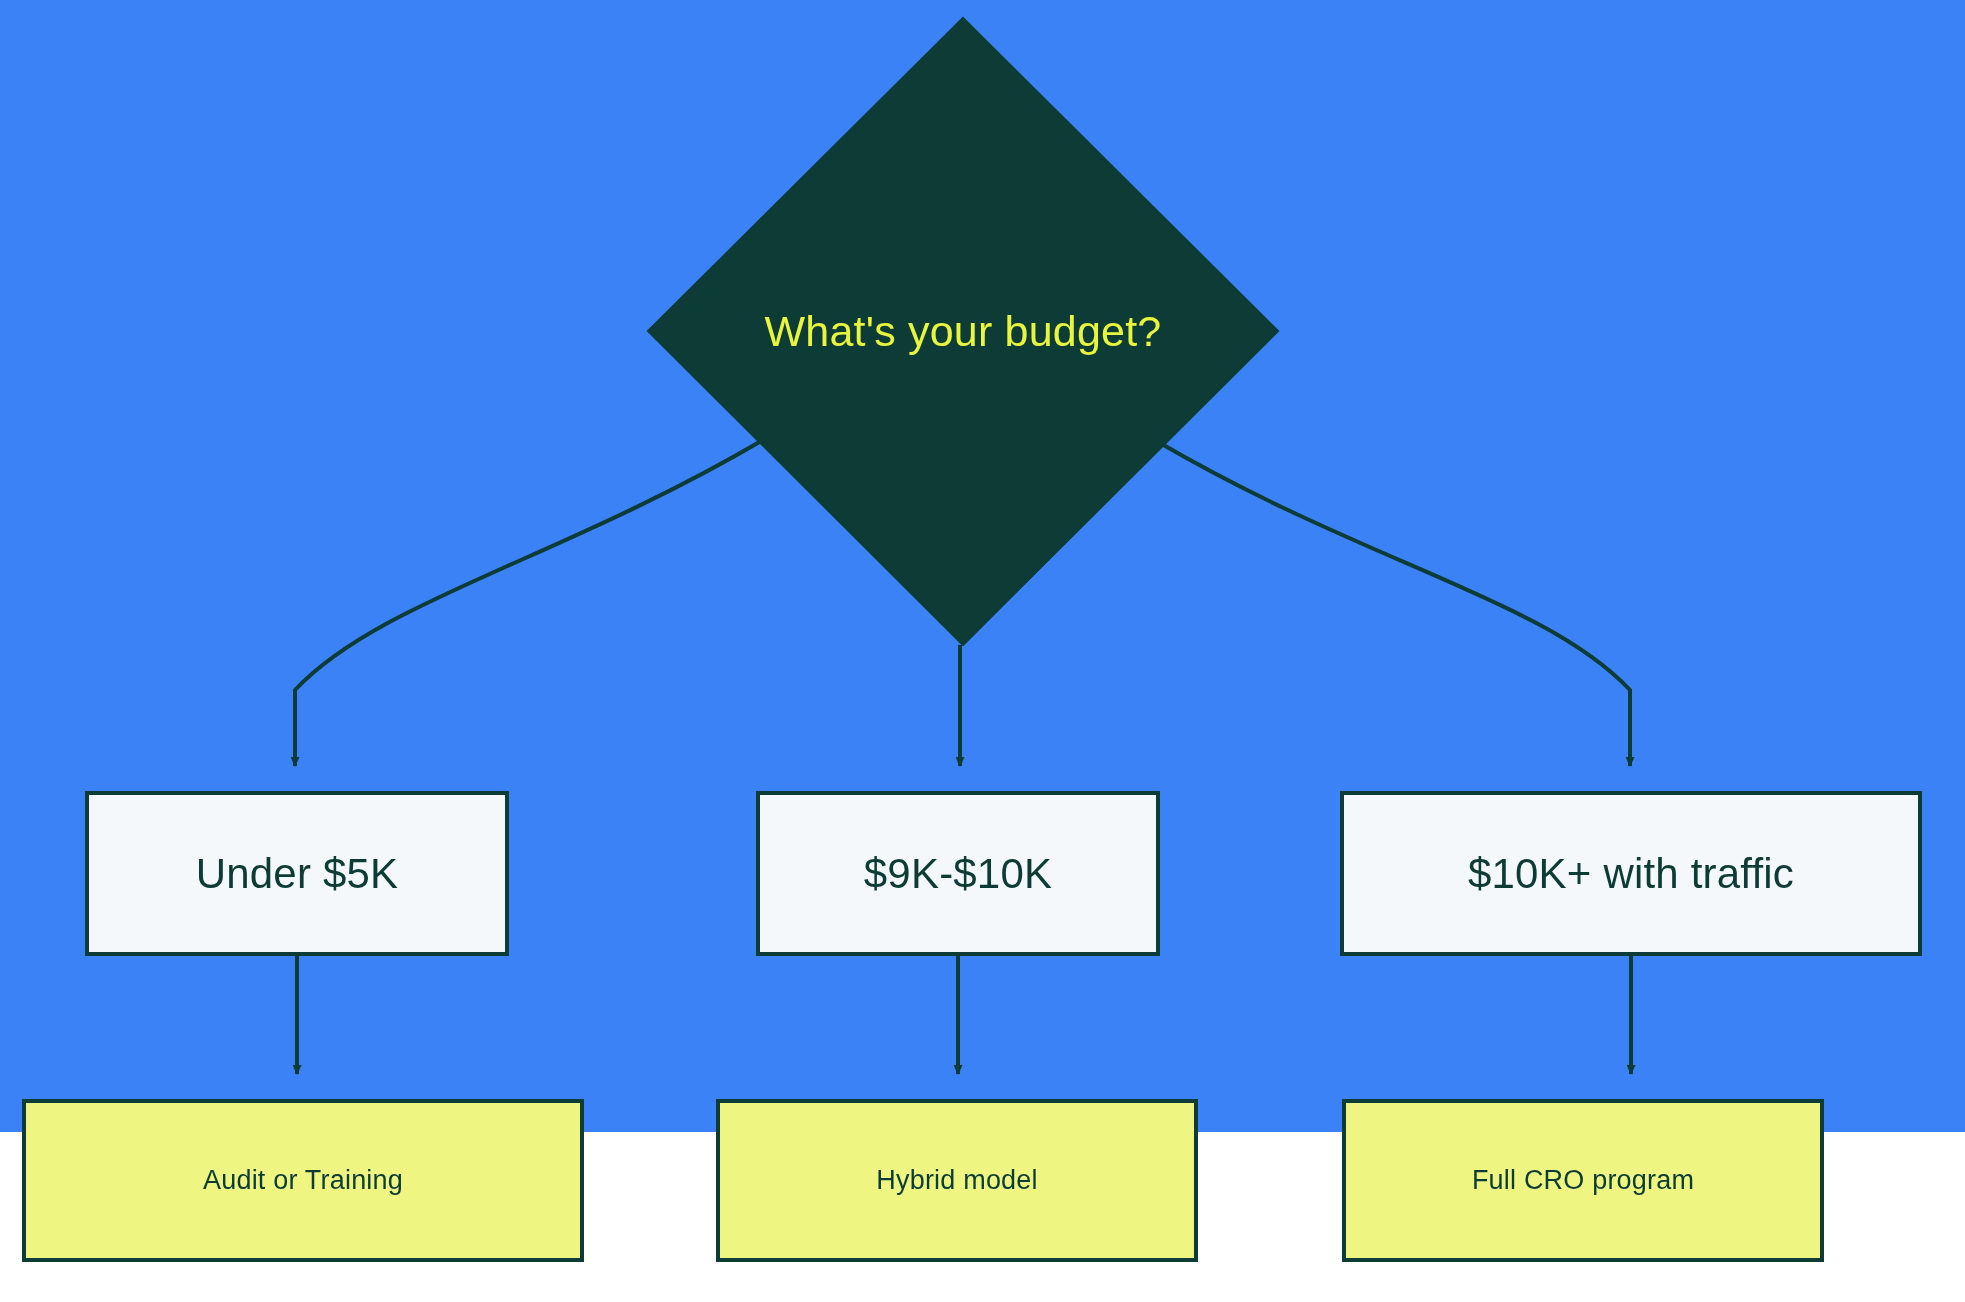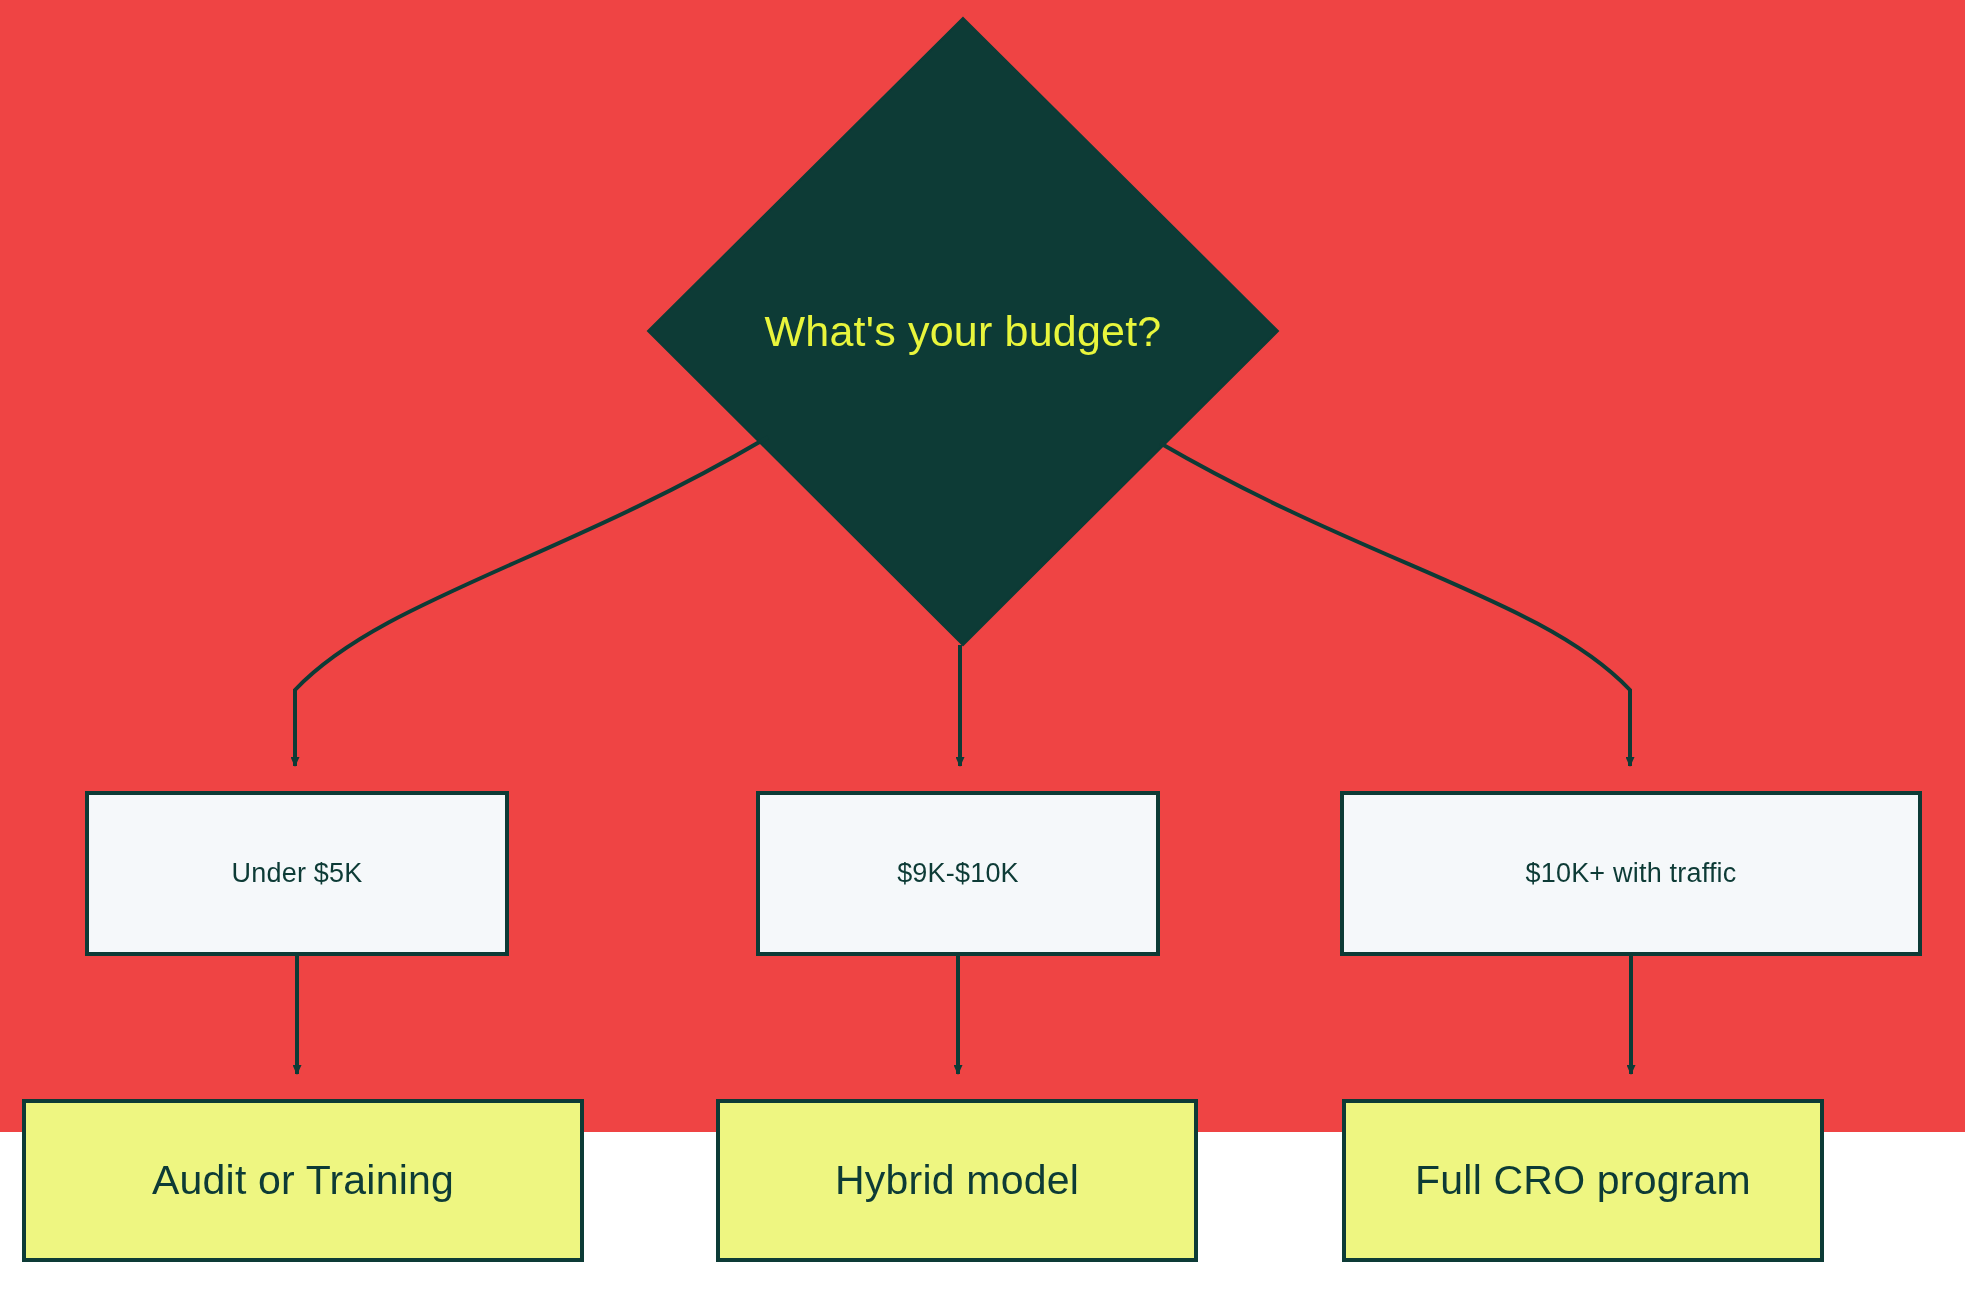--- a/index.html
+++ b/index.html
@@ -11,21 +11,21 @@
   body {
     width: 1965px;
     height: 1302px;
     font-family: "Liberation Sans", "DejaVu Sans", sans-serif;
     overflow: hidden;
   }
   #flow-root {
     position: relative;
     width: 1965px;
     height: 1132px;
-    background: #ef4444;
+    background: #3b82f6;
   }
   #flow-svg {
     position: absolute;
     top: 0;
     left: 0;
     width: 1965px;
     height: 1302px;
   }
   .node-label {
     position: absolute;
@@ -35,26 +35,26 @@
     text-align: center;
     white-space: nowrap;
     pointer-events: none;
   }
   .decision-label {
     font-size: 43px;
     font-weight: 400;
     letter-spacing: 0.2px;
   }
   .process-label {
-    font-size: 27px;
+    font-size: 42px;
     font-weight: 400;
     letter-spacing: 0.2px;
   }
   .result-label {
-    font-size: 41px;
+    font-size: 27px;
     font-weight: 400;
     letter-spacing: 0.2px;
   }
 </style>
 </head>
 <body>
 
 <div id="flow-root">
 
   <svg id="flow-svg" viewBox="0 0 1965 1302" xmlns="http://www.w3.org/2000/svg">

